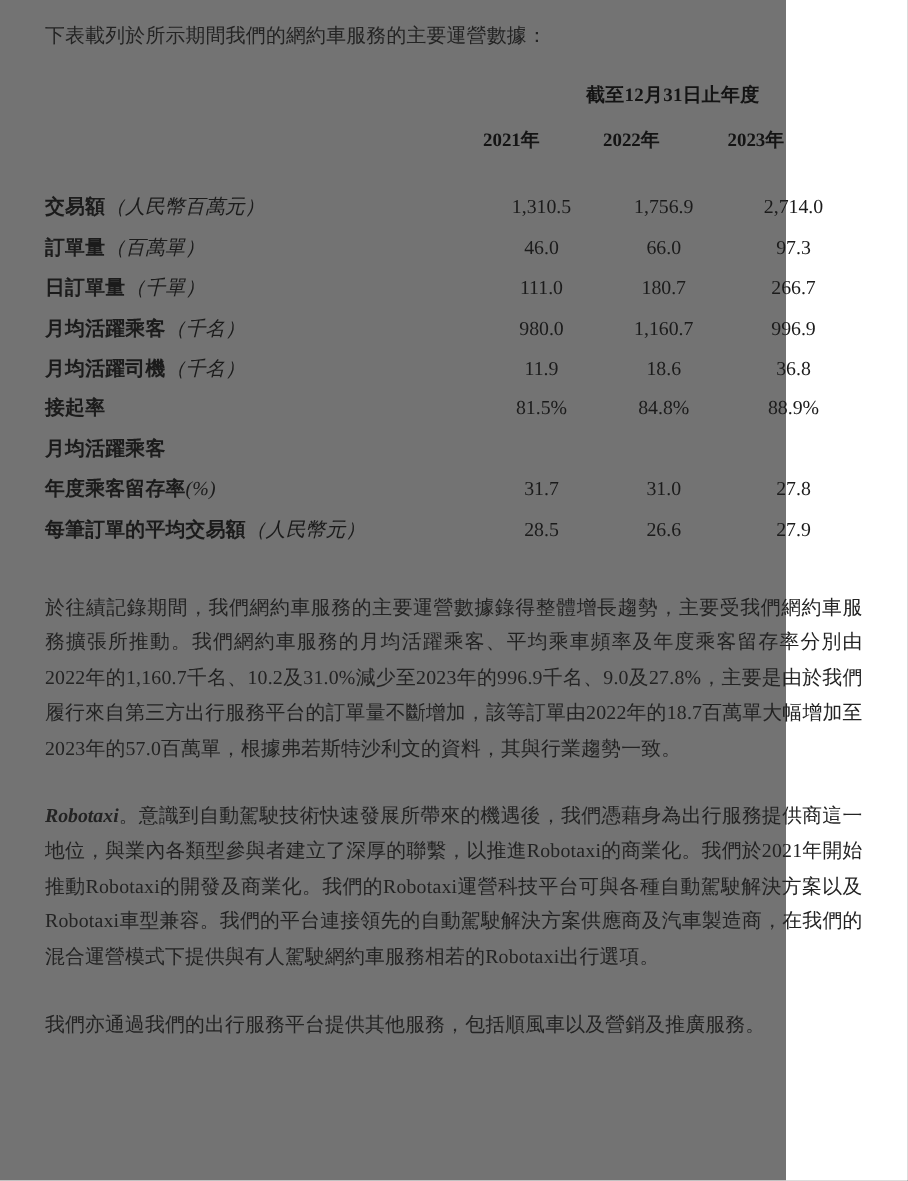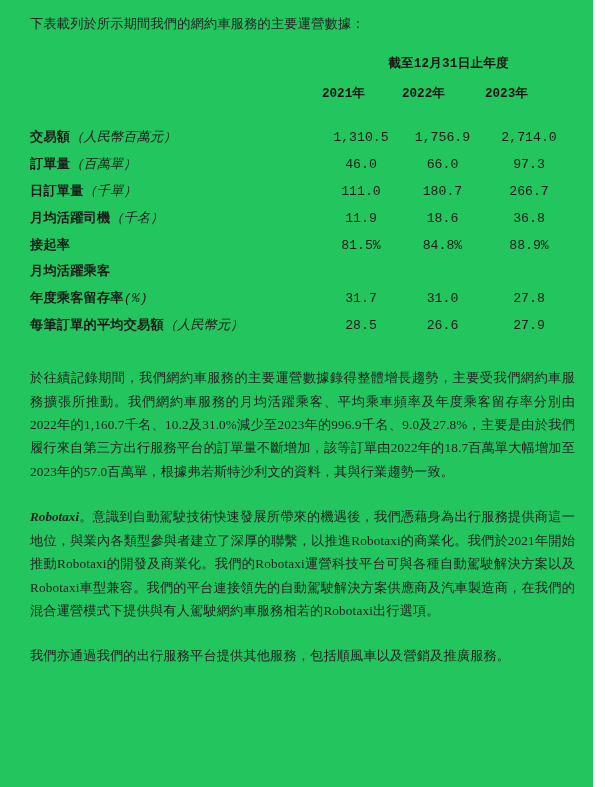--- a/index.html
+++ b/index.html
@@ -11,23 +11,23 @@
   body {
     width: 605px;
     height: 787px;
     overflow: hidden;
     font-family: "Liberation Serif", "DejaVu Serif", serif;
     color: #1d1d1d;
     -webkit-font-smoothing: antialiased;
   }
   .page {
     position: relative;
-    width: 593px;
+    width: 524px;
     height: 787px;
-    background: #22c55e;
+    background: #737373;
     padding: 0;
     box-sizing: border-box;
   }
   .content {
     position: absolute;
     left: 30px;
     top: 0;
     width: 545px;
   }
 
@@ -42,21 +42,20 @@
   }
 
   
   .table-block {
     margin-top: 22px;
   }
   table.metrics {
     border-collapse: collapse;
     width: 545px;
     table-layout: fixed;
-    font-family: Liberation Mono, monospace;
   }
   table.metrics col.c-label  { width: 292px; }
   table.metrics col.c-y1     { width: 80px; }
   table.metrics col.c-y2     { width: 83px; }
   table.metrics col.c-y3     { width: 90px; }
 
   th, td {
     padding: 0;
     border: none;
     vertical-align: bottom;
@@ -177,20 +176,26 @@
               <td class="num">66.0</td>
               <td class="num">97.3</td>
             </tr>
             <tr class="data-row">
               <td class="label"><span class="name">日訂單量</span><span class="unit">（千單）</span></td>
               <td class="num">111.0</td>
               <td class="num">180.7</td>
               <td class="num">266.7</td>
             </tr>
             <tr class="data-row">
+              <td class="label"><span class="name">月均活躍乘客</span><span class="unit">（千名）</span></td>
+              <td class="num">980.0</td>
+              <td class="num">1,160.7</td>
+              <td class="num">996.9</td>
+            </tr>
+            <tr class="data-row">
               <td class="label"><span class="name">月均活躍司機</span><span class="unit">（千名）</span></td>
               <td class="num">11.9</td>
               <td class="num">18.6</td>
               <td class="num">36.8</td>
             </tr>
             <tr class="data-row">
               <td class="label"><span class="name">接起率</span></td>
               <td class="num">81.5%</td>
               <td class="num">84.8%</td>
               <td class="num">88.9%</td>

